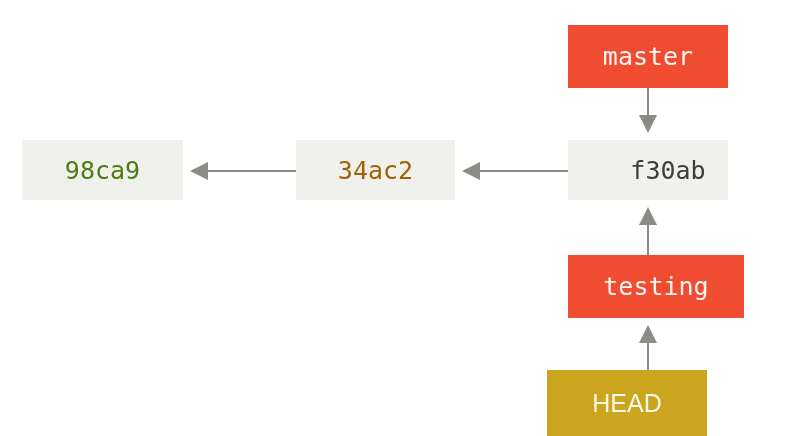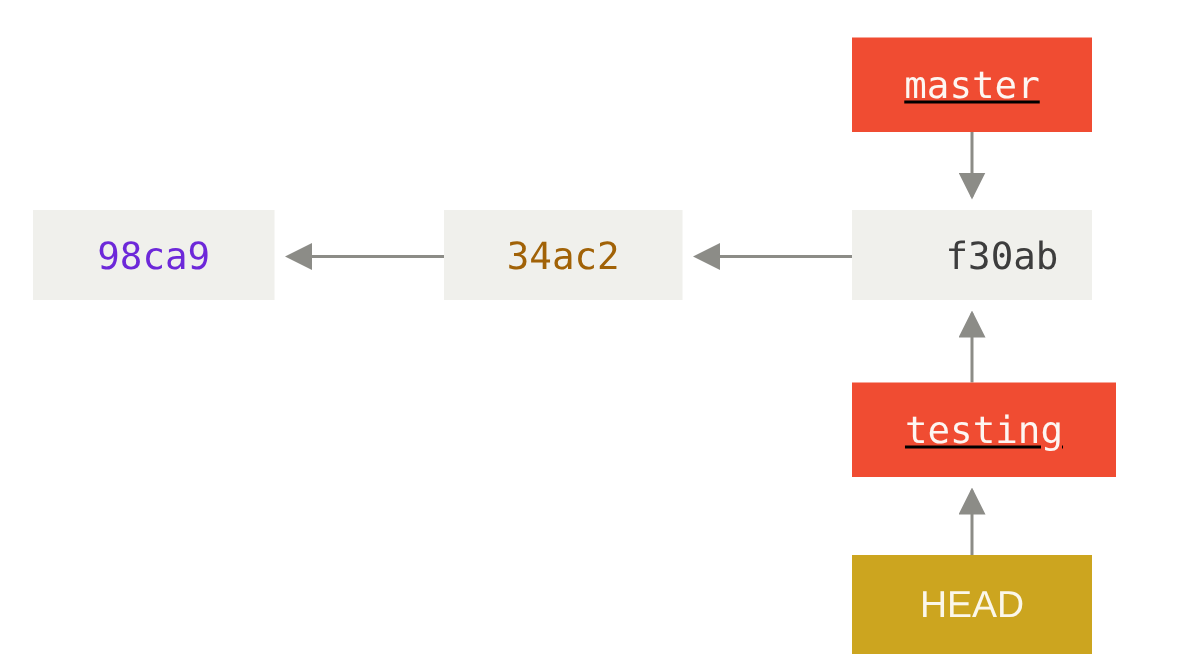--- a/index.html
+++ b/index.html
@@ -42,21 +42,20 @@
     background: #f0f0ec;
   }
   .node-commit .node-label {
     font-family: "DejaVu Sans Mono", "Liberation Mono", monospace;
     font-size: 25px;
     color: #3d3d3d;
   }
   
   .node-branch {
     background: #f04c32;
-    text-decoration: underline;
   }
   .node-branch .node-label {
     font-family: "DejaVu Sans Mono", "Liberation Mono", monospace;
     font-size: 25px;
     color: #fdf6f2;
   }
   
   .node-head {
     background: #cca51f;
   }
@@ -96,36 +95,36 @@
     <g id="arrow-group-testing-f30ab">
       <line x1="648" y1="255" x2="648" y2="209" stroke="#8c8c87" stroke-width="2" marker-end="url(#head-generic)"></line>
     </g>
 
     <g id="arrow-group-head-testing">
       <line x1="648" y1="370" x2="648" y2="327" stroke="#8c8c87" stroke-width="2" marker-end="url(#head-generic)"></line>
     </g>
   </svg>
 
   <div class="node node-commit" style="left: 22px; top: 140px; width: 161px; height: 60px; background: rgb(240, 240, 236);">
-    <span class="node-label" style="color: #6d28d9;">98ca9</span>
+    <span class="node-label" style="color: #4d7c0f;">98ca9</span>
   </div>
 
   <div class="node node-commit" style="left: 296px; top: 140px; width: 159px; height: 60px; background: rgb(240, 240, 236);">
     <span class="node-label" style="color: #a16207;">34ac2</span>
   </div>
 
   <div class="node node-commit" style="left: 568px; top: 140px; width: 160px; height: 60px; background: rgb(240, 240, 236); padding-left: 40px;">
     <span class="node-label" style="color: rgb(61, 61, 61);">f30ab</span>
   </div>
 
   <div class="node node-branch" style="left: 568px; top: 25px; width: 160px; height: 63px; background: rgb(240, 76, 50);">
     <span class="node-label" style="color: rgb(253, 246, 242);">master</span>
   </div>
 
   <div class="node node-branch" style="left: 568px; top: 255px; width: 176px; height: 63px; background: rgb(240, 76, 50);">
     <span class="node-label" style="color: rgb(253, 246, 242);">testing</span>
   </div>
 
-  <div class="node node-head" style="left: 568px; top: 370px; width: 160px; height: 66px; background: rgb(204, 165, 31);">
+  <div class="node node-head" style="left: 547px; top: 370px; width: 160px; height: 66px; background: rgb(204, 165, 31);">
     <span class="node-label" style="color: rgb(251, 247, 234);">HEAD</span>
   </div>
 
 </div>
 
 </body></html>

